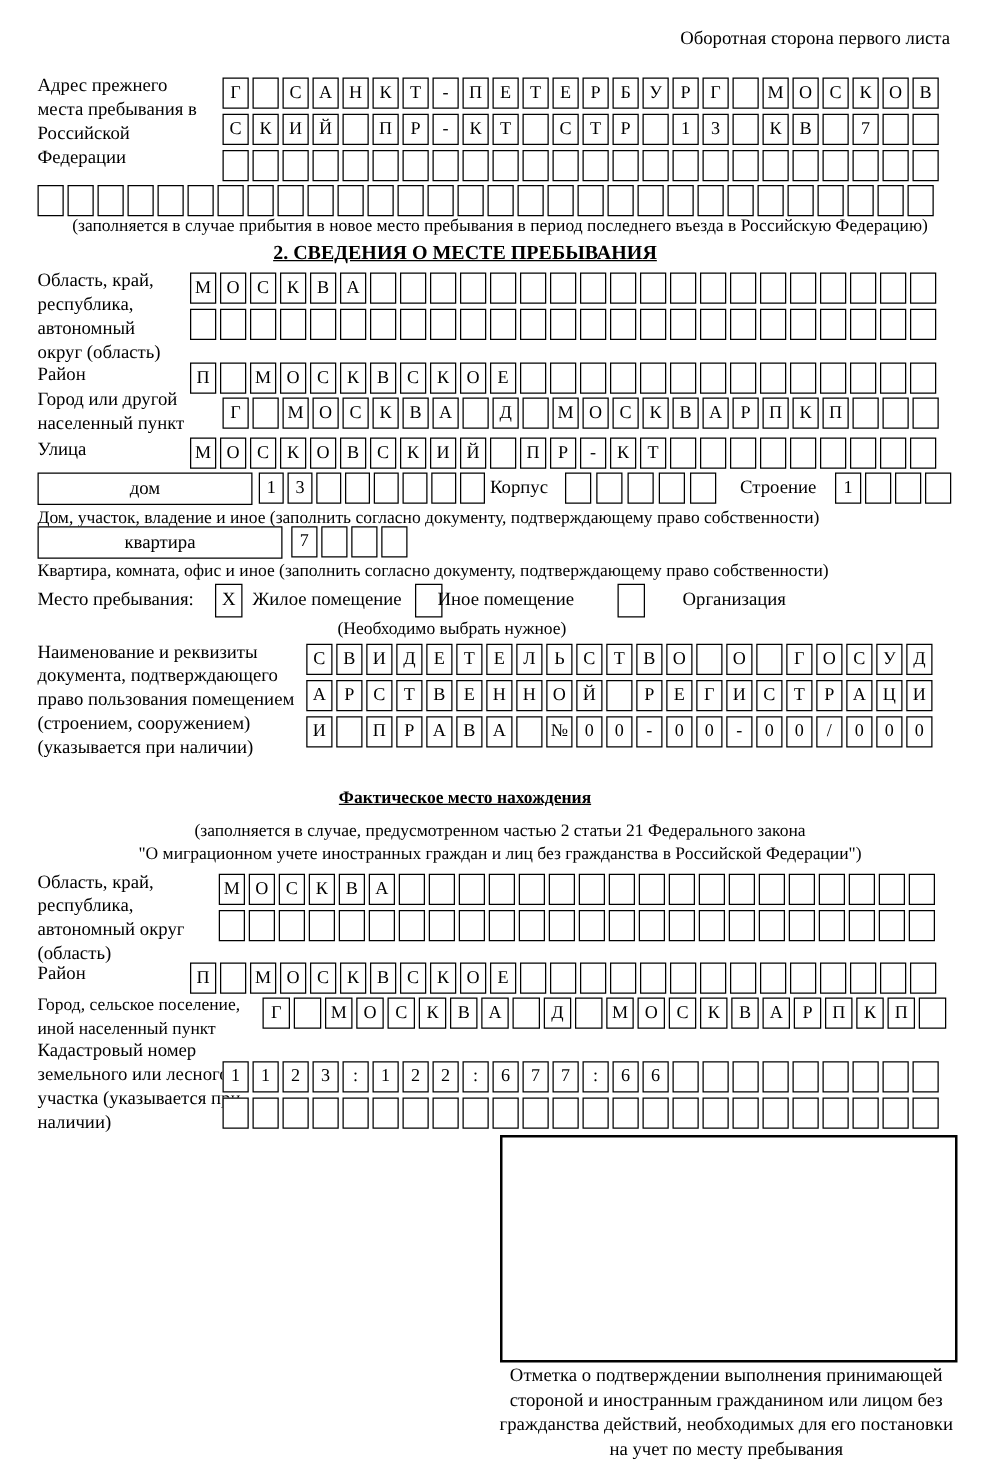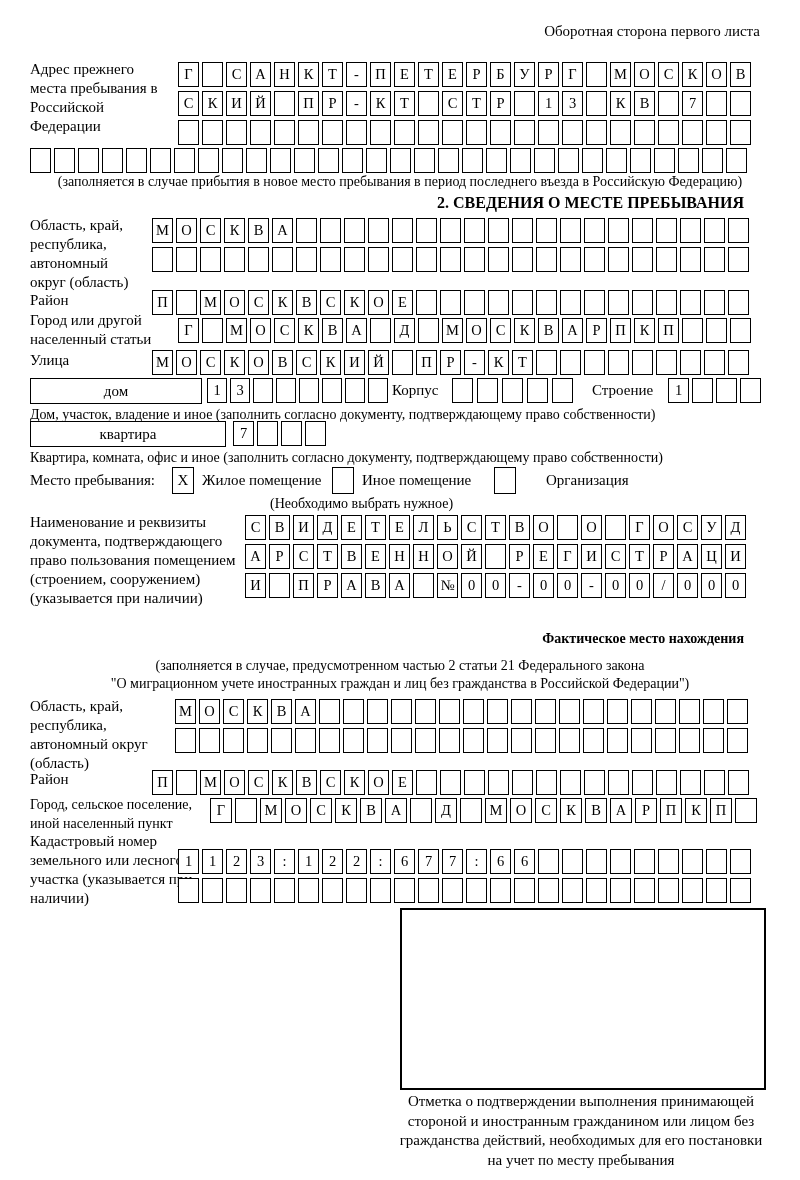--- a/index.html
+++ b/index.html
@@ -1,21 +1,21 @@
 <!DOCTYPE html>
 <html><head>
 <meta charset="utf-8">
 <style>
   html,body{margin:0;padding:0;background:#fff;}
   .page{position:relative;width:800px;height:1180px;background:#ffffff;
         font-family:"Liberation Serif",serif;color:#000;overflow:hidden;}
   .lbl{position:absolute;font-size:15px;line-height:19px;}
   .note{position:absolute;font-size:14px;line-height:18px;}
   .center{left:0;width:800px;text-align:center;}
-  .title{position:absolute;left:0;width:744px;text-align:right;font-weight:bold;font-size:16px;}
+  .title{position:absolute;left:0;width:744px;text-align:center;font-weight:bold;font-size:16px;text-decoration:underline;}
   .row{position:absolute;display:flex;gap:3px;}
   .cell{width:21px;height:25px;box-sizing:border-box;border:1.8px solid #000;
         display:flex;align-items:center;justify-content:center;
         font-size:14.5px;background:#fff;flex:0 0 auto;}
   .row.tight .cell{width:20px;}
   .row.wide .cell{width:22px;}
   .row.sp .cell{margin-right:1px;}
   .fieldbox{position:absolute;height:26px;box-sizing:border-box;border:1.8px solid #000;
             display:flex;align-items:center;justify-content:center;font-size:15px;background:#fff;}
   .chk{position:absolute;width:22px;height:27px;box-sizing:border-box;border:1.8px solid #000;
@@ -222,21 +222,21 @@
       <span class="cell"></span>
       <span class="cell"></span>
       <span class="cell"></span>
       <span class="cell"></span>
       <span class="cell"></span>
       <span class="cell"></span>
       <span class="cell"></span>
       <span class="cell"></span>
     </div>
 
-  <div class="lbl" style="left:30px;top:311px;width:138px;">Город или другой населенный статьи</div>
+  <div class="lbl" style="left:30px;top:311px;width:138px;">Город или другой населенный пункт</div>
   <div class="row" style="left:178px;top:318px;">
       <span class="cell">Г</span>
       <span class="cell"></span>
       <span class="cell">М</span>
       <span class="cell">О</span>
       <span class="cell">С</span>
       <span class="cell">К</span>
       <span class="cell">В</span>
       <span class="cell">А</span>
       <span class="cell"></span>
@@ -320,21 +320,21 @@
       <span class="cell"></span>
       <span class="cell"></span>
       <span class="cell"></span>
     </div>
   <div class="note" style="left:30px;top:449px;">Квартира, комната, офис и иное (заполнить согласно документу, подтверждающему право собственности)</div>
 
   <div class="lbl" style="left:30px;top:471px;">Место пребывания:</div>
   <div class="chk" style="left:172px;top:467px;">X</div>
   <div class="lbl" style="left:202px;top:471px;">Жилое помещение</div>
   <div class="chk" style="left:332px;top:467px;"></div>
-  <div class="lbl" style="left:362px;top:471px;text-align:center;">Иное помещение</div>
+  <div class="lbl" style="left:350px;top:471px;text-align:center;">Иное помещение</div>
   <div class="chk" style="left:494px;top:467px;"></div>
   <div class="lbl" style="left:546px;top:471px;">Организация</div>
   <div class="note" style="left:238px;top:495px;margin-left:32px;">(Необходимо выбрать нужное)</div>
 
   <div class="lbl" style="left:30px;top:513px;width:212px;">Наименование и реквизиты документа, подтверждающего право пользования помещением (строением, сооружением) (указывается при наличии)</div>
   <div class="row" style="left:245px;top:515px;">
       <span class="cell">С</span>
       <span class="cell">В</span>
       <span class="cell">И</span>
       <span class="cell">Д</span>

